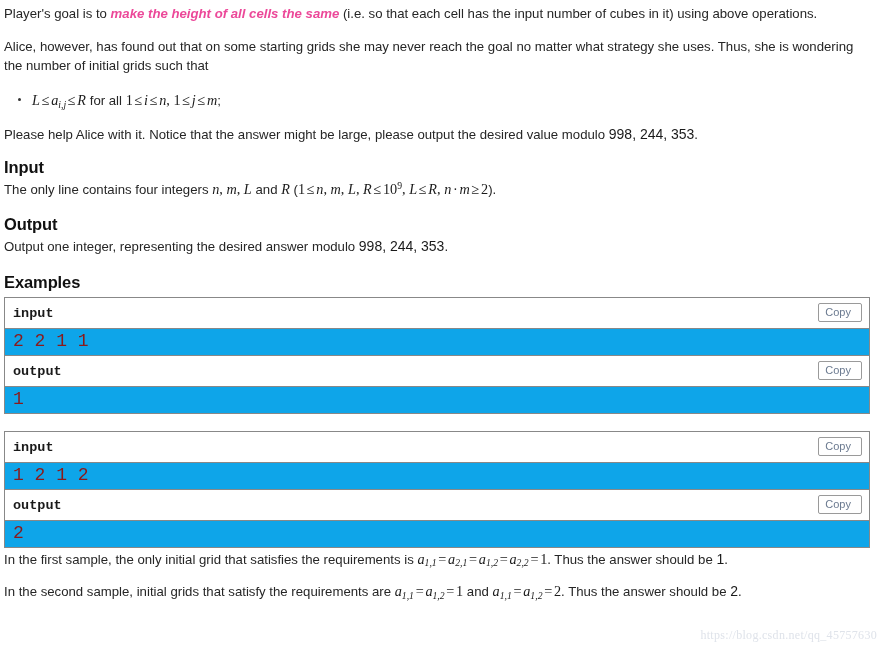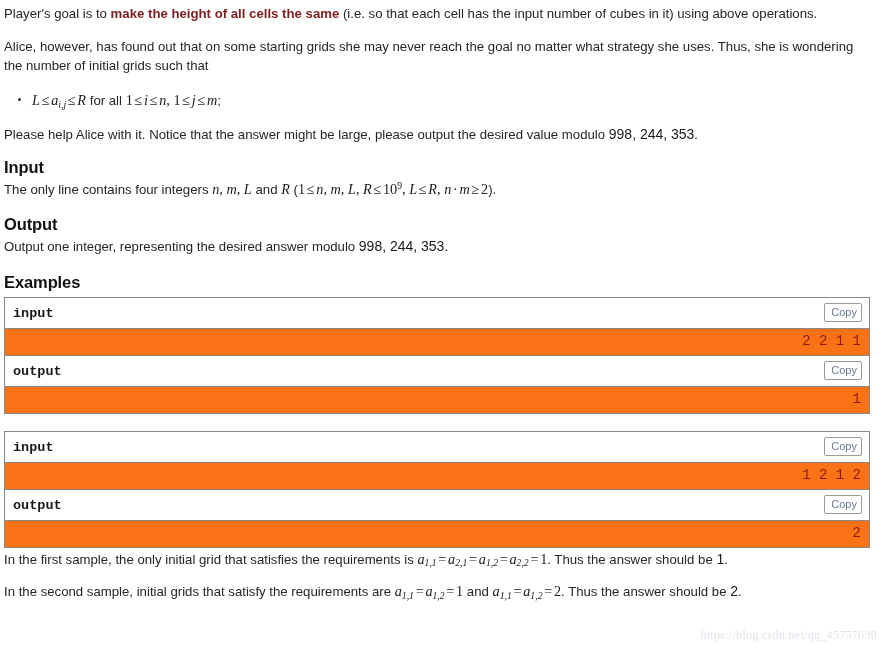--- a/index.html
+++ b/index.html
@@ -20,21 +20,21 @@
     padding: 4px 16px 0 4px;
     box-sizing: border-box;
     width: 883px;
   }
   p.para {
     margin: 0 0 14px 0;
     line-height: 1.45;
     color: #262626;
   }
   p.para.tight { margin-bottom: 12px; }
-  b, strong { font-weight: bold; color: #7f1d1d; }
+  b, strong { font-weight: bold; color: #ec4899; font-style: italic; }
 
   
   .m {
     font-family: "Liberation Serif", "DejaVu Serif", serif;
     font-style: italic;
     font-size: 1.08em;
     color: #1a1a1a;
     white-space: nowrap;
   }
   .m .up { font-style: normal; }
@@ -122,35 +122,34 @@
     position: absolute;
     right: 7px;
     top: 5px;
     font-family: "Liberation Sans", sans-serif;
     font-weight: normal;
     font-size: 11px;
     color: #6b7a90;
     background: #fff;
     border: 1px solid #9a9a9a;
     border-radius: 2px;
-    padding: 2px 4px 3px 6px;
+    padding: 2px 10px 3px 6px;
     line-height: 12px;
     cursor: pointer;
   }
   .io-data {
-    background: #f97316;
+    background: #0ea5e9;
     border-bottom: 1px solid #888;
     font-family: "Liberation Mono", "DejaVu Sans Mono", monospace;
-    font-size: 14px;
+    font-size: 18px;
     color: #8b1a1a;
     padding: 4px 8px 5px 8px;
     min-height: 17px;
     line-height: 17px;
     white-space: pre;
-    text-align: right;
   }
   .watermark {
     position: absolute;
     right: 6px;
     bottom: 6px;
     font-family: Liberation Serif, serif;
     font-size: 12px;
     color: #dfe3ea;
     letter-spacing: 0.3px;
     pointer-events: none;

